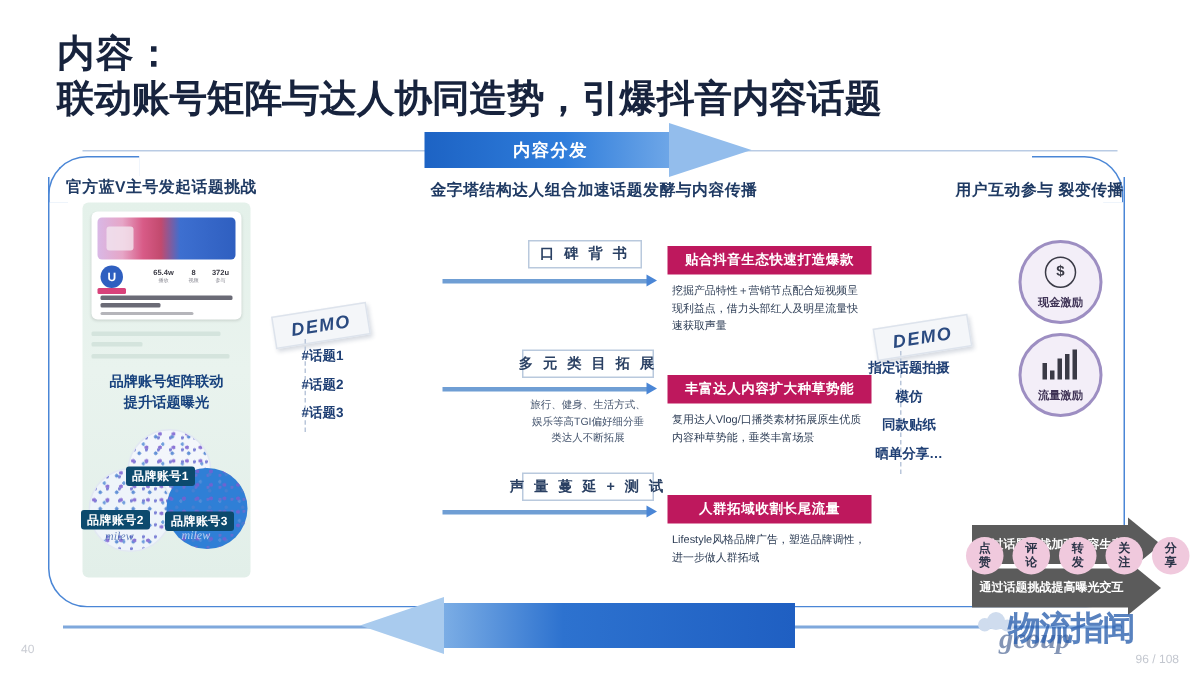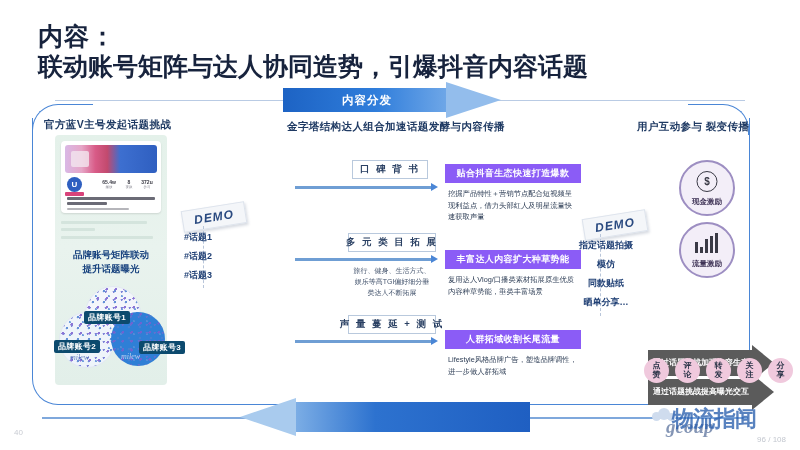--- a/index.html
+++ b/index.html
@@ -76,31 +76,31 @@
       radial-gradient(circle at 45% 60%, #6a6fd0 0 1px, transparent 1.2px),
       radial-gradient(circle at 74% 70%, #5a8fd8 0 1px, transparent 1.2px);
      background-size:9px 9px,11px 11px,8px 8px,13px 13px;}
   .venn .sig{position:absolute;left:10px;bottom:5px;font-size:8px;color:#3b5fa8;
      font-style:italic;font-family:"Liberation Serif",serif;opacity:.75;}
   .venn .c3 .sig{color:#dfeaf8;}
   .tag{position:absolute;background:#0c4a6e;color:#fff;font-size:8px;font-weight:700;
      padding:1px 4px;border-radius:2px;white-space:nowrap;letter-spacing:.3px;}
   #tag1{left:26px;top:25px;}
   #tag2{left:-4px;top:54px;}
-  #tag3{left:52px;top:55px;margin-left:29px;}
+  #tag3{left:52px;top:55px;}
 
   
   .demo{position:absolute;width:62px;height:20px;background:#f4f6f9;
      border:1px solid #dde3ec;box-shadow:1px 2px 3px rgba(30,50,90,.18);
      display:flex;align-items:center;justify-content:center;
      font-size:12px;font-weight:700;color:#2a4a80;letter-spacing:1px;font-style:italic;}
   #demo-l{left:182px;top:206px;transform:rotate(-9deg);}
   #demo-r{left:583px;top:214px;transform:rotate(-9deg);}
   .demo-list{position:absolute;font-size:9px;font-weight:700;color:#1f3f74;line-height:2.1;white-space:nowrap;}
-  #dl-l{left:184px;top:228px;}
+  #dl-l{left:201px;top:228px;}
   #dl-r{left:570px;top:236px;text-align:center;width:72px;}
   .dashed{position:absolute;border-left:1px dashed #b9c6da;}
 
   
   .pyr{position:absolute;left:232px;top:150px;width:120px;height:228px;}
   .tri{position:absolute;left:0;width:0;height:0;}
   .t1{left:27px;top:0;border-left:33px solid transparent;border-right:33px solid transparent;
       border-bottom:56px solid #3f86d8;}
   .trap2{left:6px;top:74px;width:108px;height:56px;
       background:linear-gradient(180deg,#a9cdee,#cfe3f6);
@@ -127,21 +127,21 @@
   .conn:after{content:"";position:absolute;right:-6px;top:-3px;width:0;height:0;
      border-top:4.5px solid transparent;border-bottom:4.5px solid transparent;border-left:7px solid #4a86d6;}
   #cn1{left:295px;top:186px;width:137px;}
   #cn2{left:295px;top:258px;width:137px;}
   #cn3{left:295px;top:340px;width:137px;}
   .mid-note{position:absolute;font-size:7px;color:#46566f;line-height:1.55;text-align:center;width:110px;white-space:pre-line;}
   #mn2{left:337px;top:266px;}
 
   
   .bbox{position:absolute;width:136px;}
-  .bbox .hd{height:19px;background:#8b5cf6;color:#fff;font-size:9px;font-weight:700;
+  .bbox .hd{height:19px;background:#be185d;color:#fff;font-size:9px;font-weight:700;
      display:flex;align-items:center;justify-content:center;letter-spacing:.4px;white-space:nowrap;}
   .bbox .bd{font-size:7.3px;color:#2d3d55;line-height:1.6;padding:5px 3px 0 3px;white-space:pre-line;}
   #bb1{left:445px;top:164px;}
   #bb2{left:445px;top:250px;}
   #bb3{left:445px;top:330px;}
 
   
   .ring{position:absolute;width:52px;height:52px;border-radius:50%;
      border:2.5px solid #9d8ec2;background:#f3eef8;}
   #ring1{left:679px;top:160px;}

